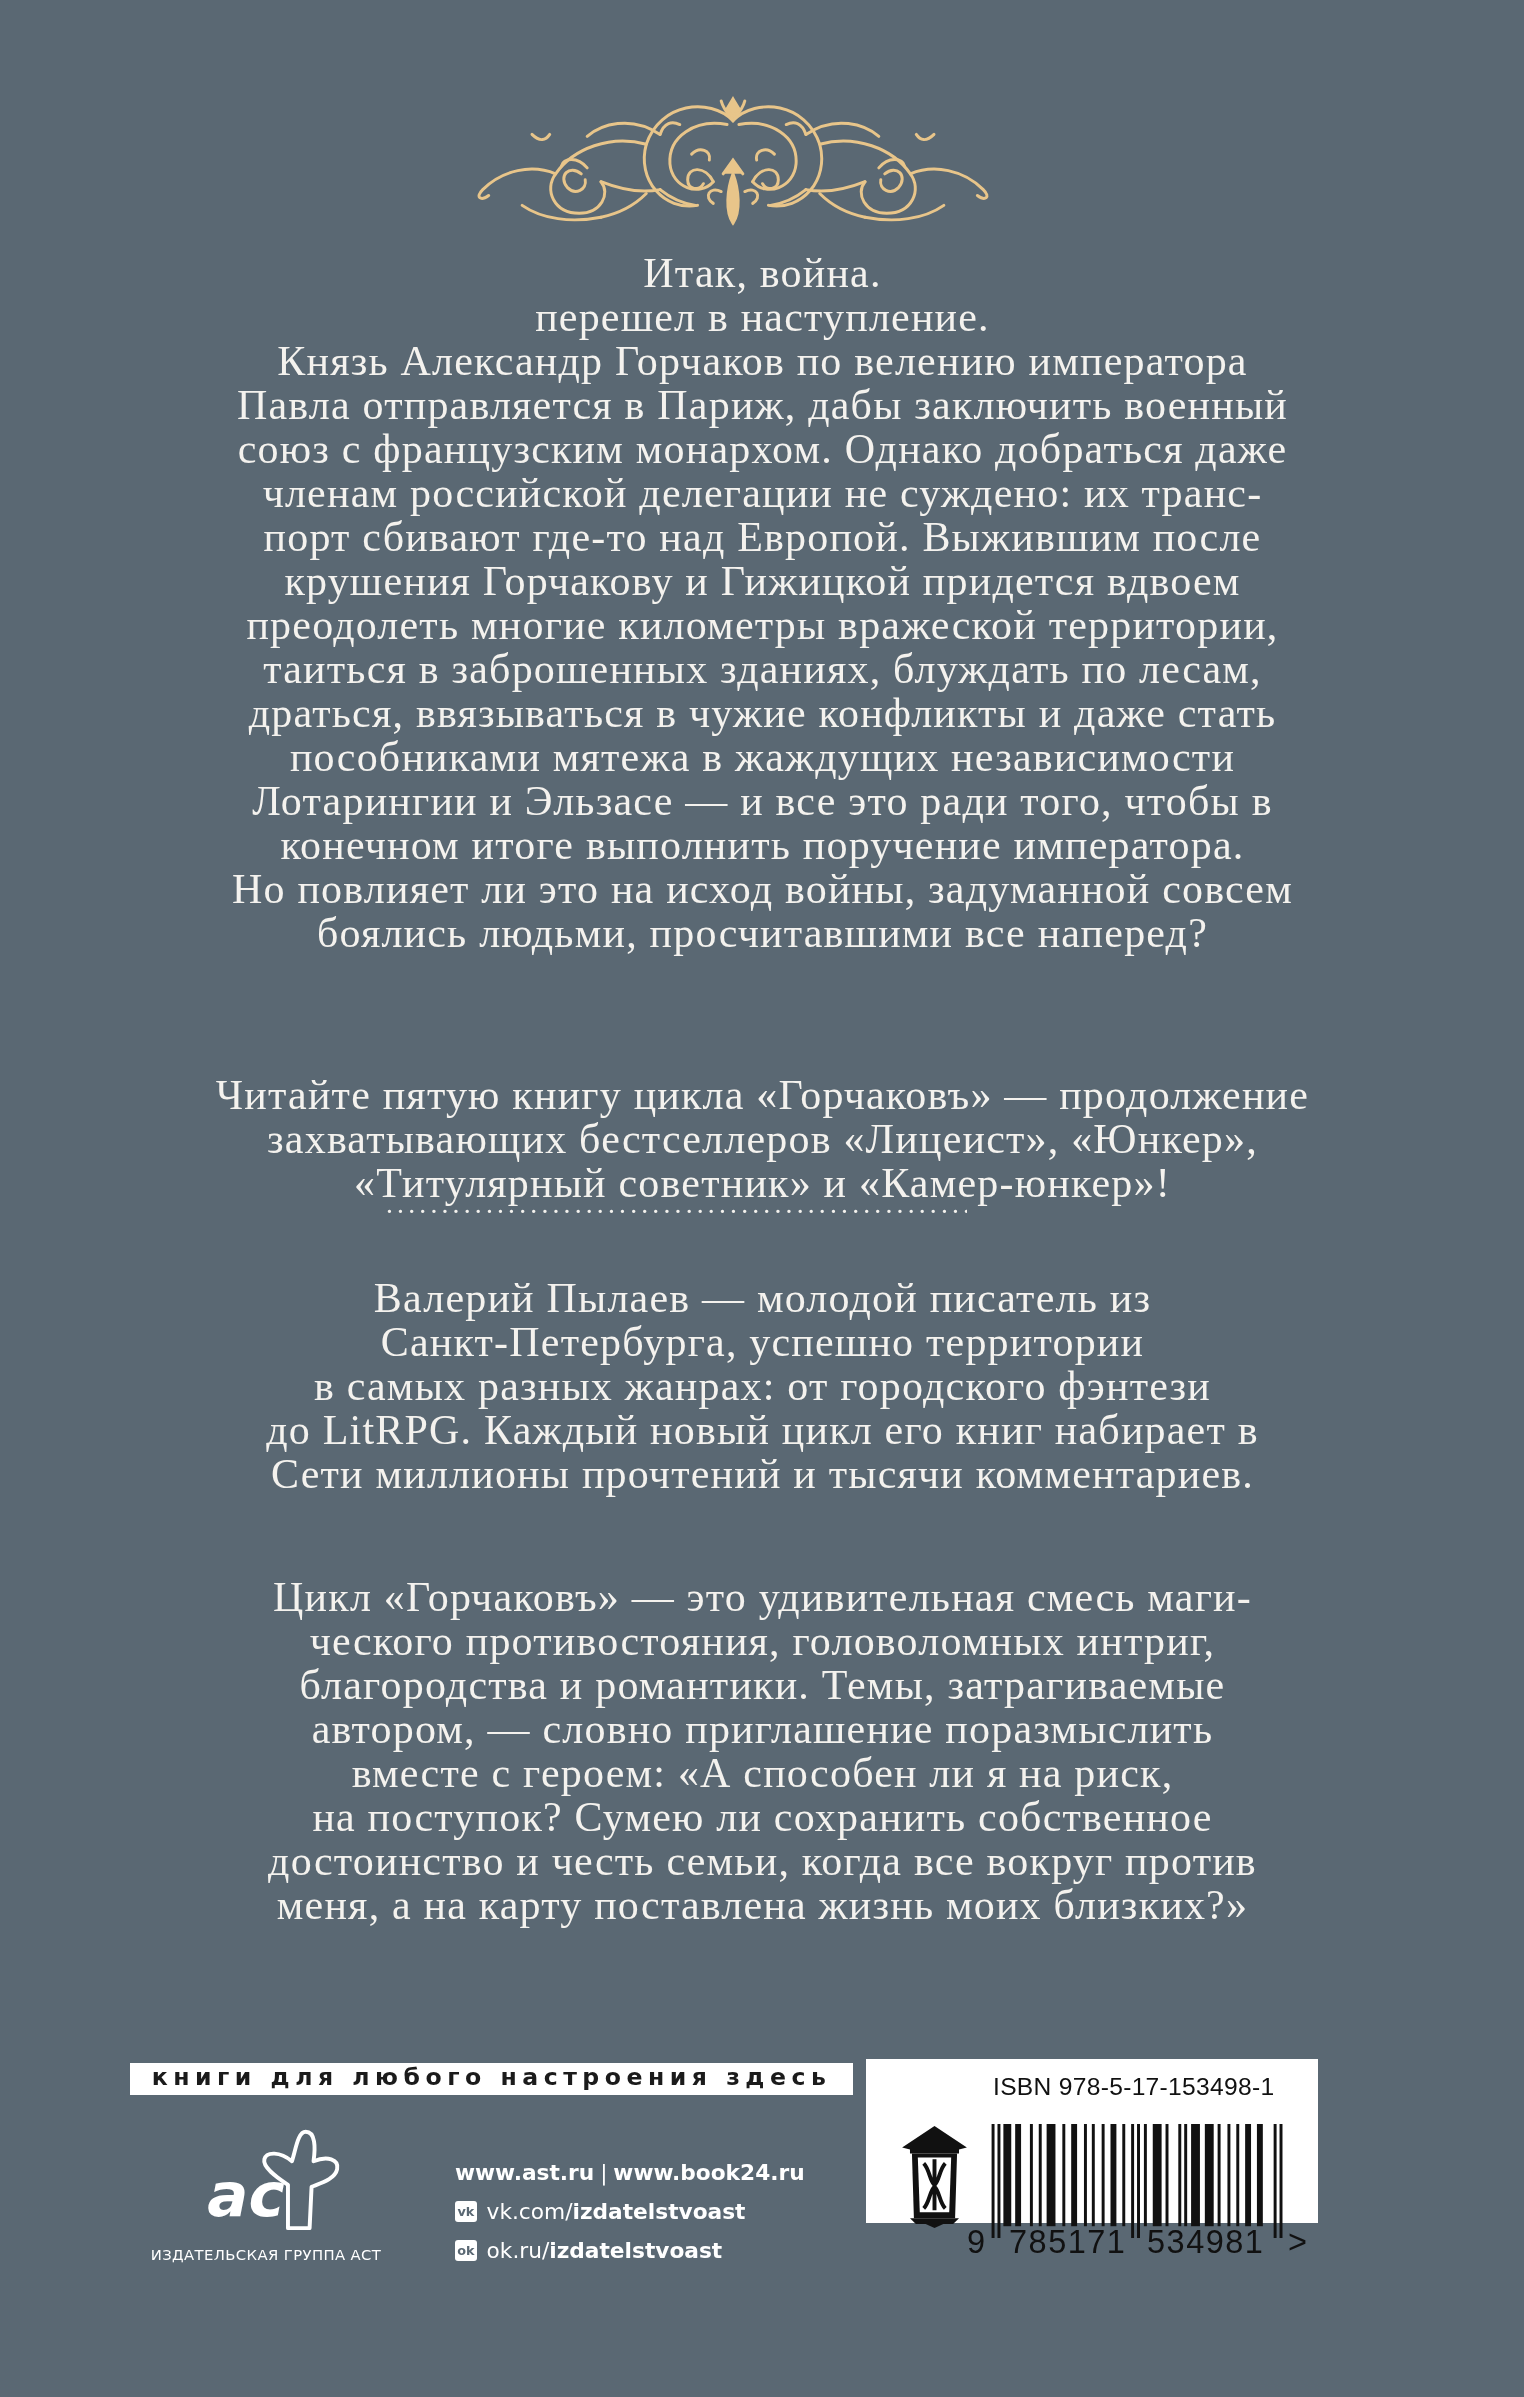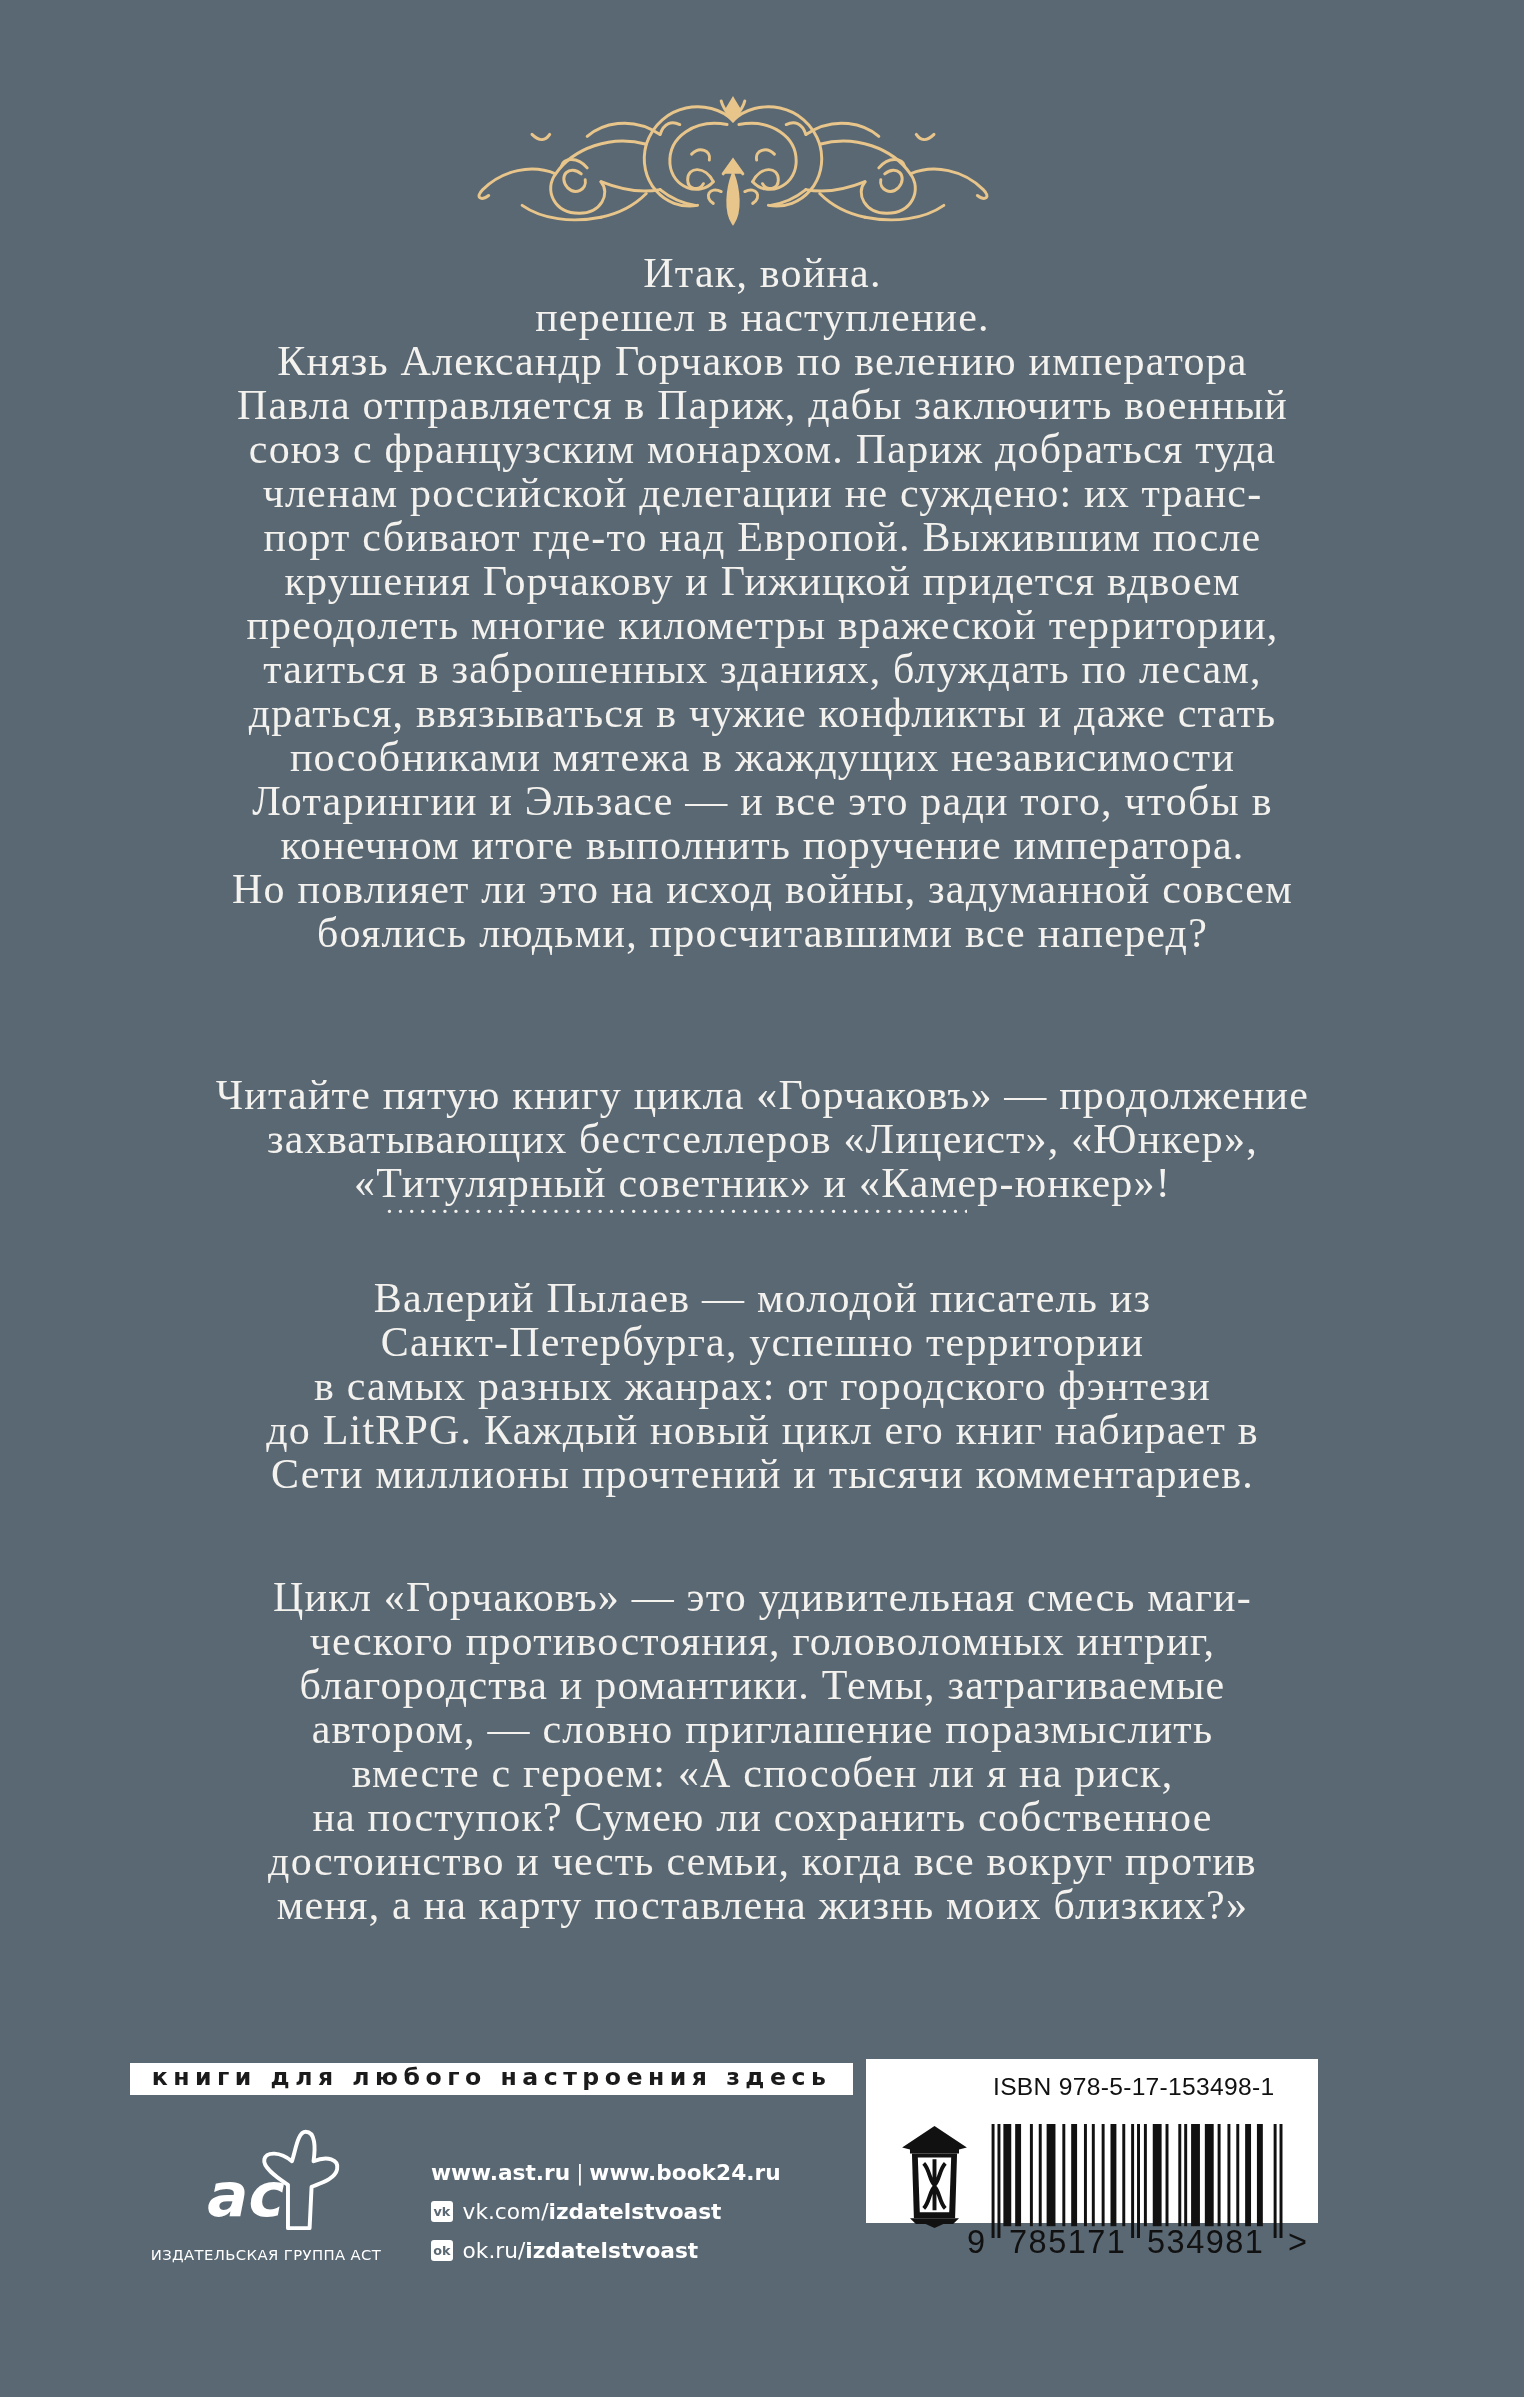--- a/index.html
+++ b/index.html
@@ -44,21 +44,21 @@
     font-weight: bold; font-size: 23.6px; letter-spacing: 5.5px; color: #1b1b1b;
     white-space: nowrap;
   }
   .ast-logo { position: absolute; left: 138px; top: 2118px; width: 256px; height: 158px; }
   .ast-logo svg { position: absolute; left: 69px; top: 0; }
   .ast-caption {
     position: absolute; left: 0; top: 128px; width: 256px; text-align: center;
     font-family: "DejaVu Sans", "Liberation Sans", sans-serif;
     font-size: 14.8px; color: #ffffff; letter-spacing: 0.4px; white-space: nowrap;
   }
-  .contacts { position: absolute; left: 431px; top: 2153px; color: #ffffff;
+  .contacts { position: absolute; left: 455px; top: 2153px; color: #ffffff;
     font-family: "DejaVu Sans", "Liberation Sans", sans-serif; }
   .contact-row { display: flex; align-items: center; height: 39px; font-size: 21.7px; white-space: nowrap; }
   .contact-row.web { font-weight: bold; font-size: 21.7px; }
   .contact-row .sep { font-weight: normal; margin: 0 5.9px; }
   .contact-row .bold { font-weight: bold; }
   .soc-icon {
     width: 21.7px; height: 21.7px; background: #ffffff; border-radius: 3px; margin-right: 9.9px;
     display: inline-flex; align-items: center; justify-content: center;
     color: #5a6873; font-size: 12.8px; font-weight: bold;
   }
@@ -126,21 +126,21 @@
     <path d="M408 124 C388 120 372 110 362 100"></path>
     <path d="M478 40 C470 48 464 46 460 40"></path>
   </g>
 </svg>
 
 <div id="p1" class="text-block">
   <span class="line">Итак, война.</span>
   <span class="line">перешел в наступление.</span>
   <span class="line">Князь Александр Горчаков по велению императора</span>
   <span class="line">Павла отправляется в Париж, дабы заключить военный</span>
-  <span class="line">союз с французским монархом. Париж добраться туда</span>
+  <span class="line">союз с французским монархом. Однако добраться даже</span>
   <span class="line">членам российской делегации не суждено: их транс-</span>
   <span class="line">порт сбивают где-то над Европой. Выжившим после</span>
   <span class="line">крушения Горчакову и Гижицкой придется вдвоем</span>
   <span class="line">преодолеть многие километры вражеской территории,</span>
   <span class="line">таиться в заброшенных зданиях, блуждать по лесам,</span>
   <span class="line">драться, ввязываться в чужие конфликты и даже стать</span>
   <span class="line">пособниками мятежа в жаждущих независимости</span>
   <span class="line">Лотарингии и Эльзасе — и все это ради того, чтобы в</span>
   <span class="line">конечном итоге выполнить поручение императора.</span>
   <span class="line">Но повлияет ли это на исход войны, задуманной совсем</span>

